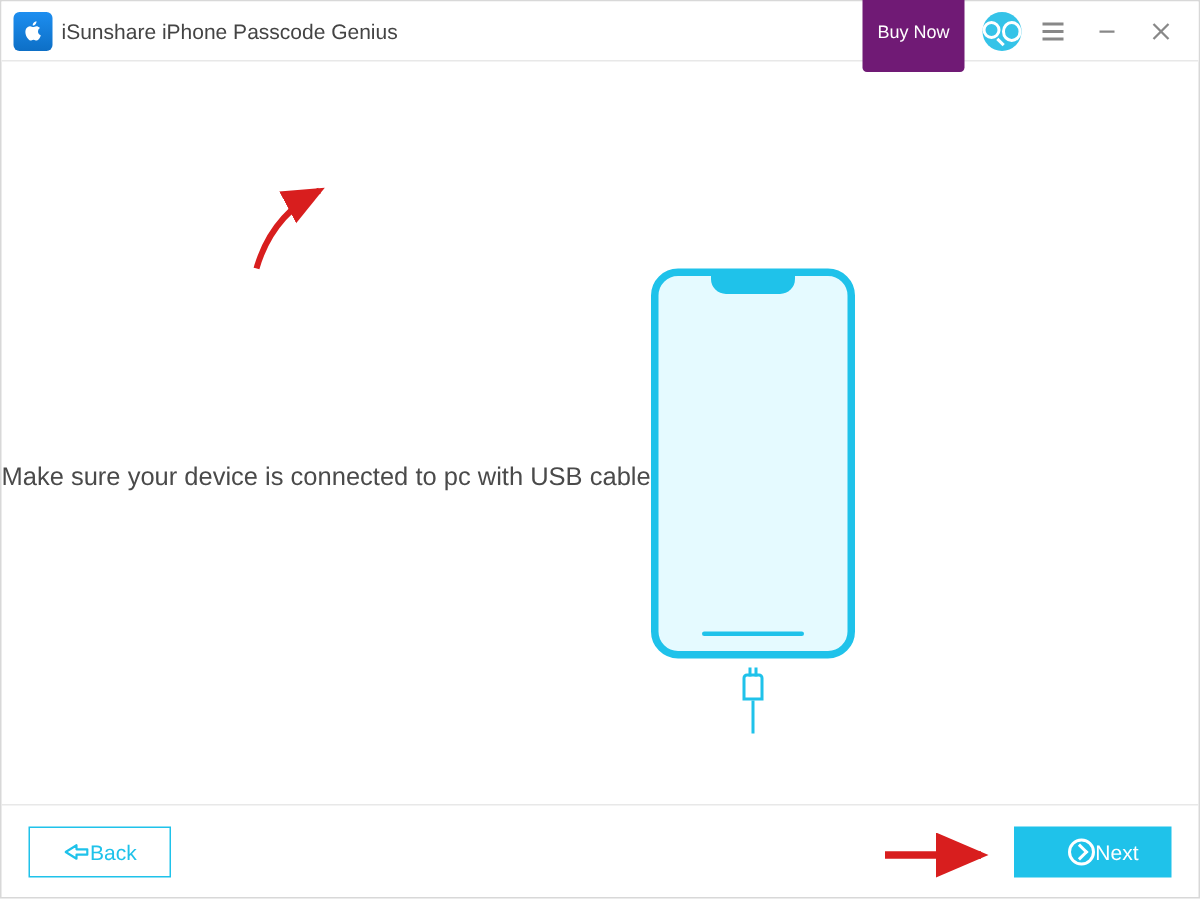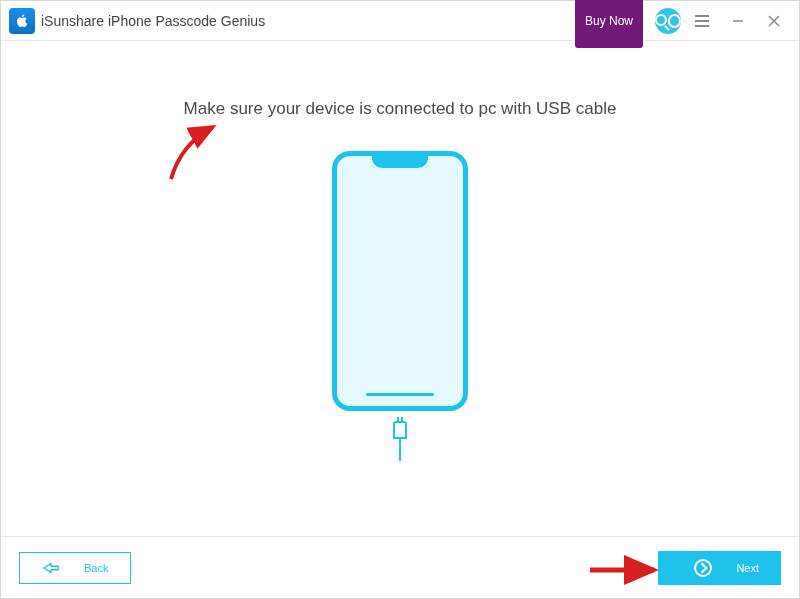--- a/index.html
+++ b/index.html
@@ -12,33 +12,33 @@
     .spacer { flex: 1; }
     .buy-btn { background: #701a75; color:#fff; font-size:12px; padding: 20px 10px; border-radius: 3px; cursor:pointer; border:none; }
     .circle-btn { width: 26px; height:26px; border-radius:50%; background:#35c3e8; display:flex; align-items:center; justify-content:center; cursor:pointer; margin-left:6px; }
     .circle-btn::after { content:""; display:block; width:10px;height:10px;border:2px solid #fff;border-radius:50%; position:relative; }
     .circle-btn .mag { position:relative; width:14px;height:14px; }
     .circle-btn .mag::before { content:""; position:absolute; border:2px solid #fff; width:8px;height:8px;border-radius:50%; }
     .circle-btn .mag::after { content:""; position:absolute; width:6px;height:2px;background:#fff; transform:rotate(45deg); bottom:-1px; right:-2px; }
     .win-ctrl { width: 30px; height: 30px; display:flex; align-items:center; justify-content:center; cursor:pointer; color:#888; font-size:14px; }
     .hamburger { display:flex; flex-direction:column; gap:3px; }
     .hamburger span { display:block; width:14px; height:2px; background:#888; }
-    .content { flex:1; position:relative; display:flex; flex-direction:column; align-items:center; padding-top: 58px; }
+    .content { flex:1; position:relative; display:flex; align-items:center; padding-top: 58px; }
     .instruction { font-size: 17px; color:#4a4a4a; }
     .phone-wrap { margin-top: 32px; display:flex; flex-direction:column; align-items:center; }
     .phone { width: 136px; height: 260px; border: 5px solid #1fc2ea; border-radius: 18px; background: #e5faff; position:relative; }
     .notch { position:absolute; top:0; left:50%; transform:translateX(-50%); width: 56px; height: 12px; background:#1fc2ea; border-radius: 0 0 10px 10px; }
     .homebar { position:absolute; bottom:10px; left:50%; transform:translateX(-50%); width:68px; height:3px; background:#1fc2ea; border-radius:3px; }
     .cable { margin-top: 10px; display:flex; flex-direction:column; align-items:center; }
     .plug { width: 14px; height: 18px; border:2px solid #1fc2ea; border-radius:3px 3px 0 0; position:relative; }
     .plug::before, .plug::after { content:""; position:absolute; width:2px; height:6px; background:#1fc2ea; top:-6px; }
     .plug::before { left:2px; } .plug::after { right:2px; }
     .cord { width:2px; height:22px; background:#1fc2ea; }
     .footer { height: 62px; border-top: 1px solid #e8e8e8; display:flex; align-items:center; justify-content:space-between; padding: 0 18px; position:relative; }
-    .btn { display:flex; align-items:center; gap:24px; padding: 8px 22px; font-size:11px; cursor:pointer; border:none; }
+    .btn { display:flex; align-items:center; gap:0; padding: 8px 22px; font-size:14px; cursor:pointer; border:none; }
     .btn-back { background:#fff; border: 1.5px solid #1fc2ea; color:#1fc2ea; }
     .btn-next { background:#1fc2ea; color:#fff;padding-left:36px; }
     .btn-next .ico { width:18px;height:18px;border:2px solid #fff;border-radius:50%; display:flex;align-items:center;justify-content:center;}
     .btn-next .ico::after { content:""; width:6px;height:6px;border-right:2px solid #fff;border-top:2px solid #fff; transform:rotate(45deg); margin-left:-2px;}
     .btn-back .ico { width:18px;height:14px; position:relative; }
     .btn-back .ico svg { width:18px; height:14px; }
     
     .arrow { position:absolute; pointer-events:none; }
     .arrow svg { overflow:visible; }
   </style>

